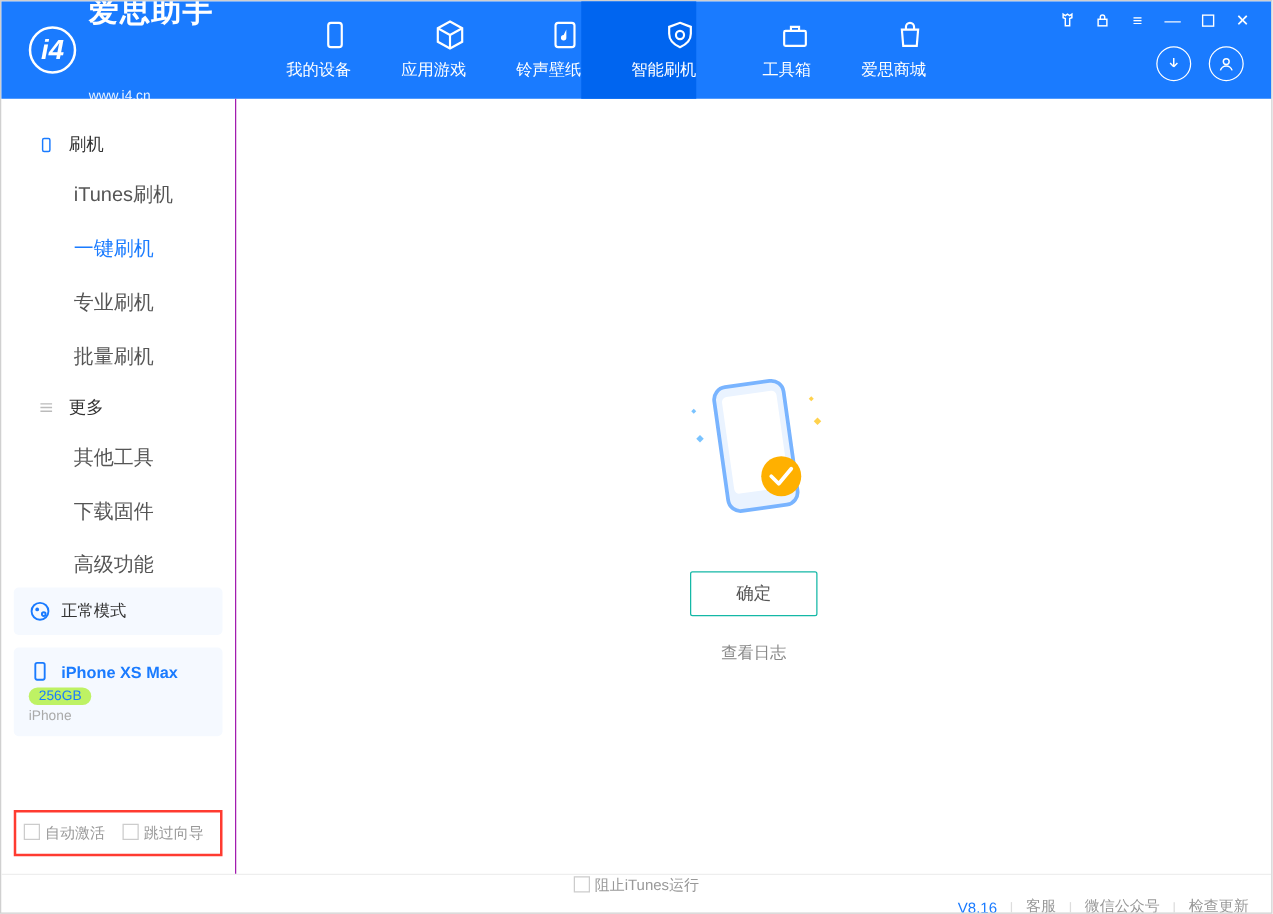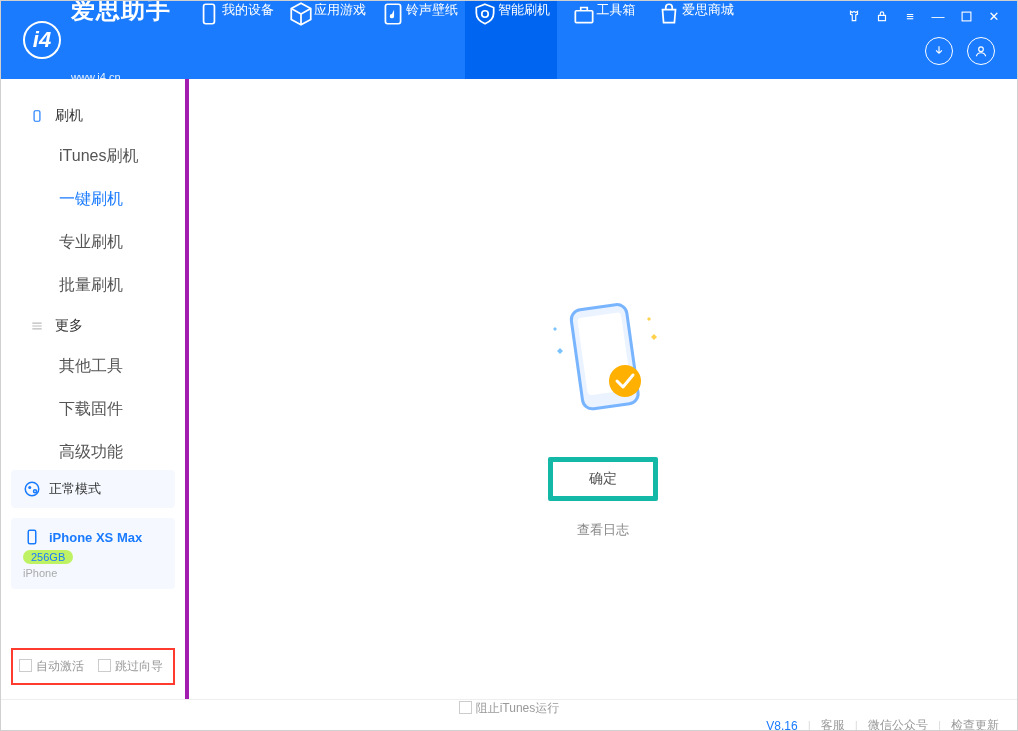--- a/index.html
+++ b/index.html
@@ -7,56 +7,56 @@
 
 
 .header { height: 78px; background: #1a7bff; display: flex; align-items: stretch; color: #fff; position: relative; }
 .logo-area { display: flex; align-items: center; padding: 0 18px 0 22px; }
 .logo-mark { width: 38px; height: 38px; border: 2.5px solid #fff; border-radius: 50%; display: flex; align-items: center; justify-content: center; margin-right: 10px; }
 .logo-mark span { font-weight: bold; font-size: 22px; font-style: italic; }
 .logo-text-cn { font-size: 24px; font-weight: bold; letter-spacing: 1px; line-height: 1.1; }
 .logo-text-en { font-size: 11px; opacity: .9; line-height: 1.1; margin-top: 47px; }
 
 .navs { display: flex; height: 100%; }
-.nav-item { width: 92px; display: flex; flex-direction: row; align-items: flex-start; justify-content: center; font-size: 13px; cursor: pointer; }
+.nav-item { width: 92px; display: flex; flex-direction: column; align-items: flex-end; justify-content: center; font-size: 13px; cursor: pointer; }
 .nav-item .nav-icon { width: 26px; height: 26px; margin-bottom: 6px; display: flex; align-items: center; justify-content: center; }
 .nav-icon svg { width: 26px; height: 26px; fill: none; stroke: #fff; stroke-width: 1.6; }
 .nav-item.active { background: #0065f0; }
 
 .win-ctrls-top { position: absolute; top: 8px; right: 16px; display: flex; gap: 14px; }
 .win-ctrls-top .wc { width: 14px; height: 14px; cursor: pointer; display: flex; align-items: center; justify-content: center; color: #fff; font-size: 13px; }
 
 .head-right { position: absolute; right: 22px; bottom: 14px; display: flex; gap: 14px; }
 .head-circle { width: 28px; height: 28px; border: 1.6px solid #fff; border-radius: 50%; display: flex; align-items: center; justify-content: center; cursor: pointer; }
 .head-circle svg { width: 14px; height: 14px; stroke: #fff; fill: none; stroke-width: 2; }
 
 
 .body { display: flex; height: 620px; }
-.sidebar { width: 188px; border-right: 4px solid #a21caf; padding-top: 18px; position: relative; }
+.sidebar { width: 188px; border-right: 1px solid #a21caf; padding-top: 18px; position: relative; }
 .side-group { font-size: 14px; color: #333; padding: 10px 0 10px 28px; display: flex; align-items: center; gap: 10px; }
 .side-group .sg-icon { width: 16px; height: 16px; display: flex; align-items: center; justify-content: center; }
 .side-item { font-size: 16px; color: #555; padding: 11px 0 11px 58px; cursor: pointer; }
 .side-item.active { color: #1a7bff; }
 
 .side-device-area { position: absolute; left: 10px; right: 10px; bottom: 100px; }
 .device-card { background: #f5f9ff; border-radius: 4px; padding: 10px 12px; margin-bottom: 10px; font-size: 13px; color: #1a7bff; display: flex; align-items: center; gap: 8px; }
 .device-card.plain { color: #333; }
 .device-card .badge { display:inline-block; background: #bef264; color: #1a7bff; border-radius: 10px; padding: 1px 8px; font-size: 11px; margin-top: 4px; }
 .device-card .dev-sub { color: #aaa; font-size: 11px; margin-top: 3px; }
 .dev-icon { width:18px; height:18px; flex-shrink:0; }
 
 .bottom-options { position: absolute; left: 10px; bottom: 14px; right: 10px; border: 2px solid #ff3b30; padding: 8px 6px; display: flex; gap: 14px; font-size: 12px; color: #999; }
 .chk { width: 13px; height: 13px; border: 1px solid #ccc; display: inline-block; vertical-align: -2px; margin-right: 4px; }
 
 
 .main { flex: 1; position: relative; }
 .success-wrap { position: absolute; left: 50%; top: 210px; transform: translateX(-50%); text-align: center; }
 .phone-illus { position: relative; width: 160px; height: 140px; margin: 0 auto 28px; }
 .success-title { font-size: 18px; color: #333; margin-bottom: 26px; }
-.ok-btn { display: inline-block; border: 5px solid #14b8a6; padding: 8px 36px; font-size: 14px; color: #555; background: #fff; cursor: pointer; border-radius: 2px; }
+.ok-btn { display: inline-block; border: 1px solid #14b8a6; padding: 8px 36px; font-size: 14px; color: #555; background: #fff; cursor: pointer; border-radius: 2px; }
 .view-log { margin-top: 20px; font-size: 13px; color: #888; cursor: pointer; }
 
 
 .footer { height: 32px; border-top: 1px solid #eee; display: flex; align-items: center; padding: 0 18px; font-size: 12px; color: #999; flex-direction: column; }
 .footer .f-left { display: flex; align-items: center; gap: 6px; }
 .footer .f-right { margin-left: auto; display: flex; align-items: center; gap: 10px; }
 .footer .f-right .sep { color: #ddd; }
 .footer .ver { color: #1a7bff; }
 </style>
 </head>

